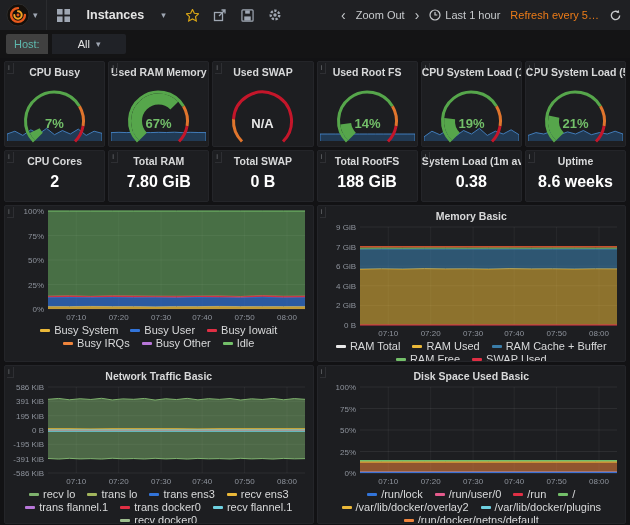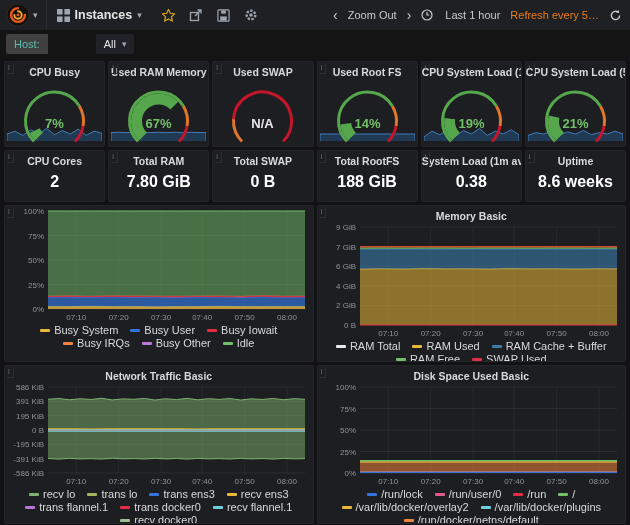--- a/index.html
+++ b/index.html
@@ -3,33 +3,33 @@
 <meta charset="utf-8">
 <style>
   * { box-sizing: border-box; }
   html,body { margin:0; padding:0; background:#121214; width:630px; height:525px; overflow:hidden;
     font-family:"Liberation Sans", sans-serif; color:#d8d9da; }
   svg text { font-family:"Liberation Sans", sans-serif; }
 
   
   .navbar { height:30px; background:#1f2023; display:flex; align-items:center; padding:0 8px 0 4px; }
   .logo-wrap { display:flex; align-items:center; gap:3px; padding:0 8px 0 2px; border-right:1px solid #2b2c2f; height:100%; }
-  .nav-title { display:flex; align-items:center; gap:5px; padding:0 10px; }
+  .nav-title { display:flex; align-items:center; gap:17px; padding:0 10px; }
   .nav-title .t { font-size:12.5px; font-weight:bold; color:#e3e3e3; }
   .caret { font-size:9px; color:#9fa7b3; }
   .nav-icons { display:flex; align-items:center; gap:14px; margin-left:10px; }
   .nav-right { margin-left:auto; display:flex; align-items:center; gap:10px; font-size:11px; color:#c7cacd; }
   .chev { font-size:14px; color:#c7cacd; line-height:1; cursor:pointer; }
   .refresh-txt { color:#eb7b18; }
   .ibtn { display:flex; align-items:center; cursor:pointer; }
 
   
   .submenu { height:28px; display:flex; align-items:center; gap:4px; padding:0 6px; background:#141415; }
   .var-label { background:#404040; color:#5eb9ae; font-size:11px; padding:4px 8px; border-radius:2px 0 0 2px; }
-  .var-value { background:#202227; color:#e3e3e3; font-size:11px; padding:4px 8px; border-radius:0 2px 2px 0; display:flex; gap:6px; align-items:center;margin-left:44px; }
+  .var-value { background:#202227; color:#e3e3e3; font-size:11px; padding:4px 26px; border-radius:0 2px 2px 0; display:flex; gap:6px; align-items:center; }
 
   
   .dash { padding:3px 4px 4px 4px; }
   .row { display:flex; gap:3px; margin-bottom:3px; }
   .panel { background:#1d1e21; border:1px solid #242529; border-radius:2px; position:relative; flex:1; overflow:hidden; }
   .panel-info { position:absolute; top:1px; left:2px; font-size:8px; color:#6a6c70; cursor:pointer; z-index:2;
     border-right:1px solid #2e2f33; border-bottom:1px solid #2e2f33; padding:0 3px 1px 1px; }
   .panel-title { text-align:center; font-size:10.5px; font-weight:bold; color:#d8d9da; padding-top:4px;
     white-space:nowrap; overflow:hidden; cursor:pointer; }
 
@@ -95,21 +95,21 @@
         <circle cx="7" cy="7" r="4.3" fill="none" stroke="#9fa7b3" stroke-width="2.4" stroke-dasharray="2.3 1.5"></circle>
         <circle cx="7" cy="7" r="1.7" fill="#9fa7b3"></circle>
       </svg>
     </span>
   </div>
 
   <div class="nav-right">
     <span class="chev">‹</span>
     <span>Zoom Out</span>
     <span class="chev">›</span>
-    <span class="ibtn" style="gap:12px;">
+    <span class="ibtn" style="gap:4px;">
       <svg width="12" height="12" viewBox="0 0 12 12">
         <circle cx="6" cy="6" r="5" fill="none" stroke="#c7cacd" stroke-width="1.2"></circle>
         <path d="M6 3 V6 H8.3" fill="none" stroke="#c7cacd" stroke-width="1.2"></path>
       </svg>
       <span>Last 1 hour</span>
     </span>
     <span class="refresh-txt">Refresh every 5…</span>
     <span class="ibtn">
       <svg width="13" height="13" viewBox="0 0 14 14">
         <path d="M11.5 7 a4.5 4.5 0 1 1 -1.4 -3.3" fill="none" stroke="#c7cacd" stroke-width="1.5"></path>

